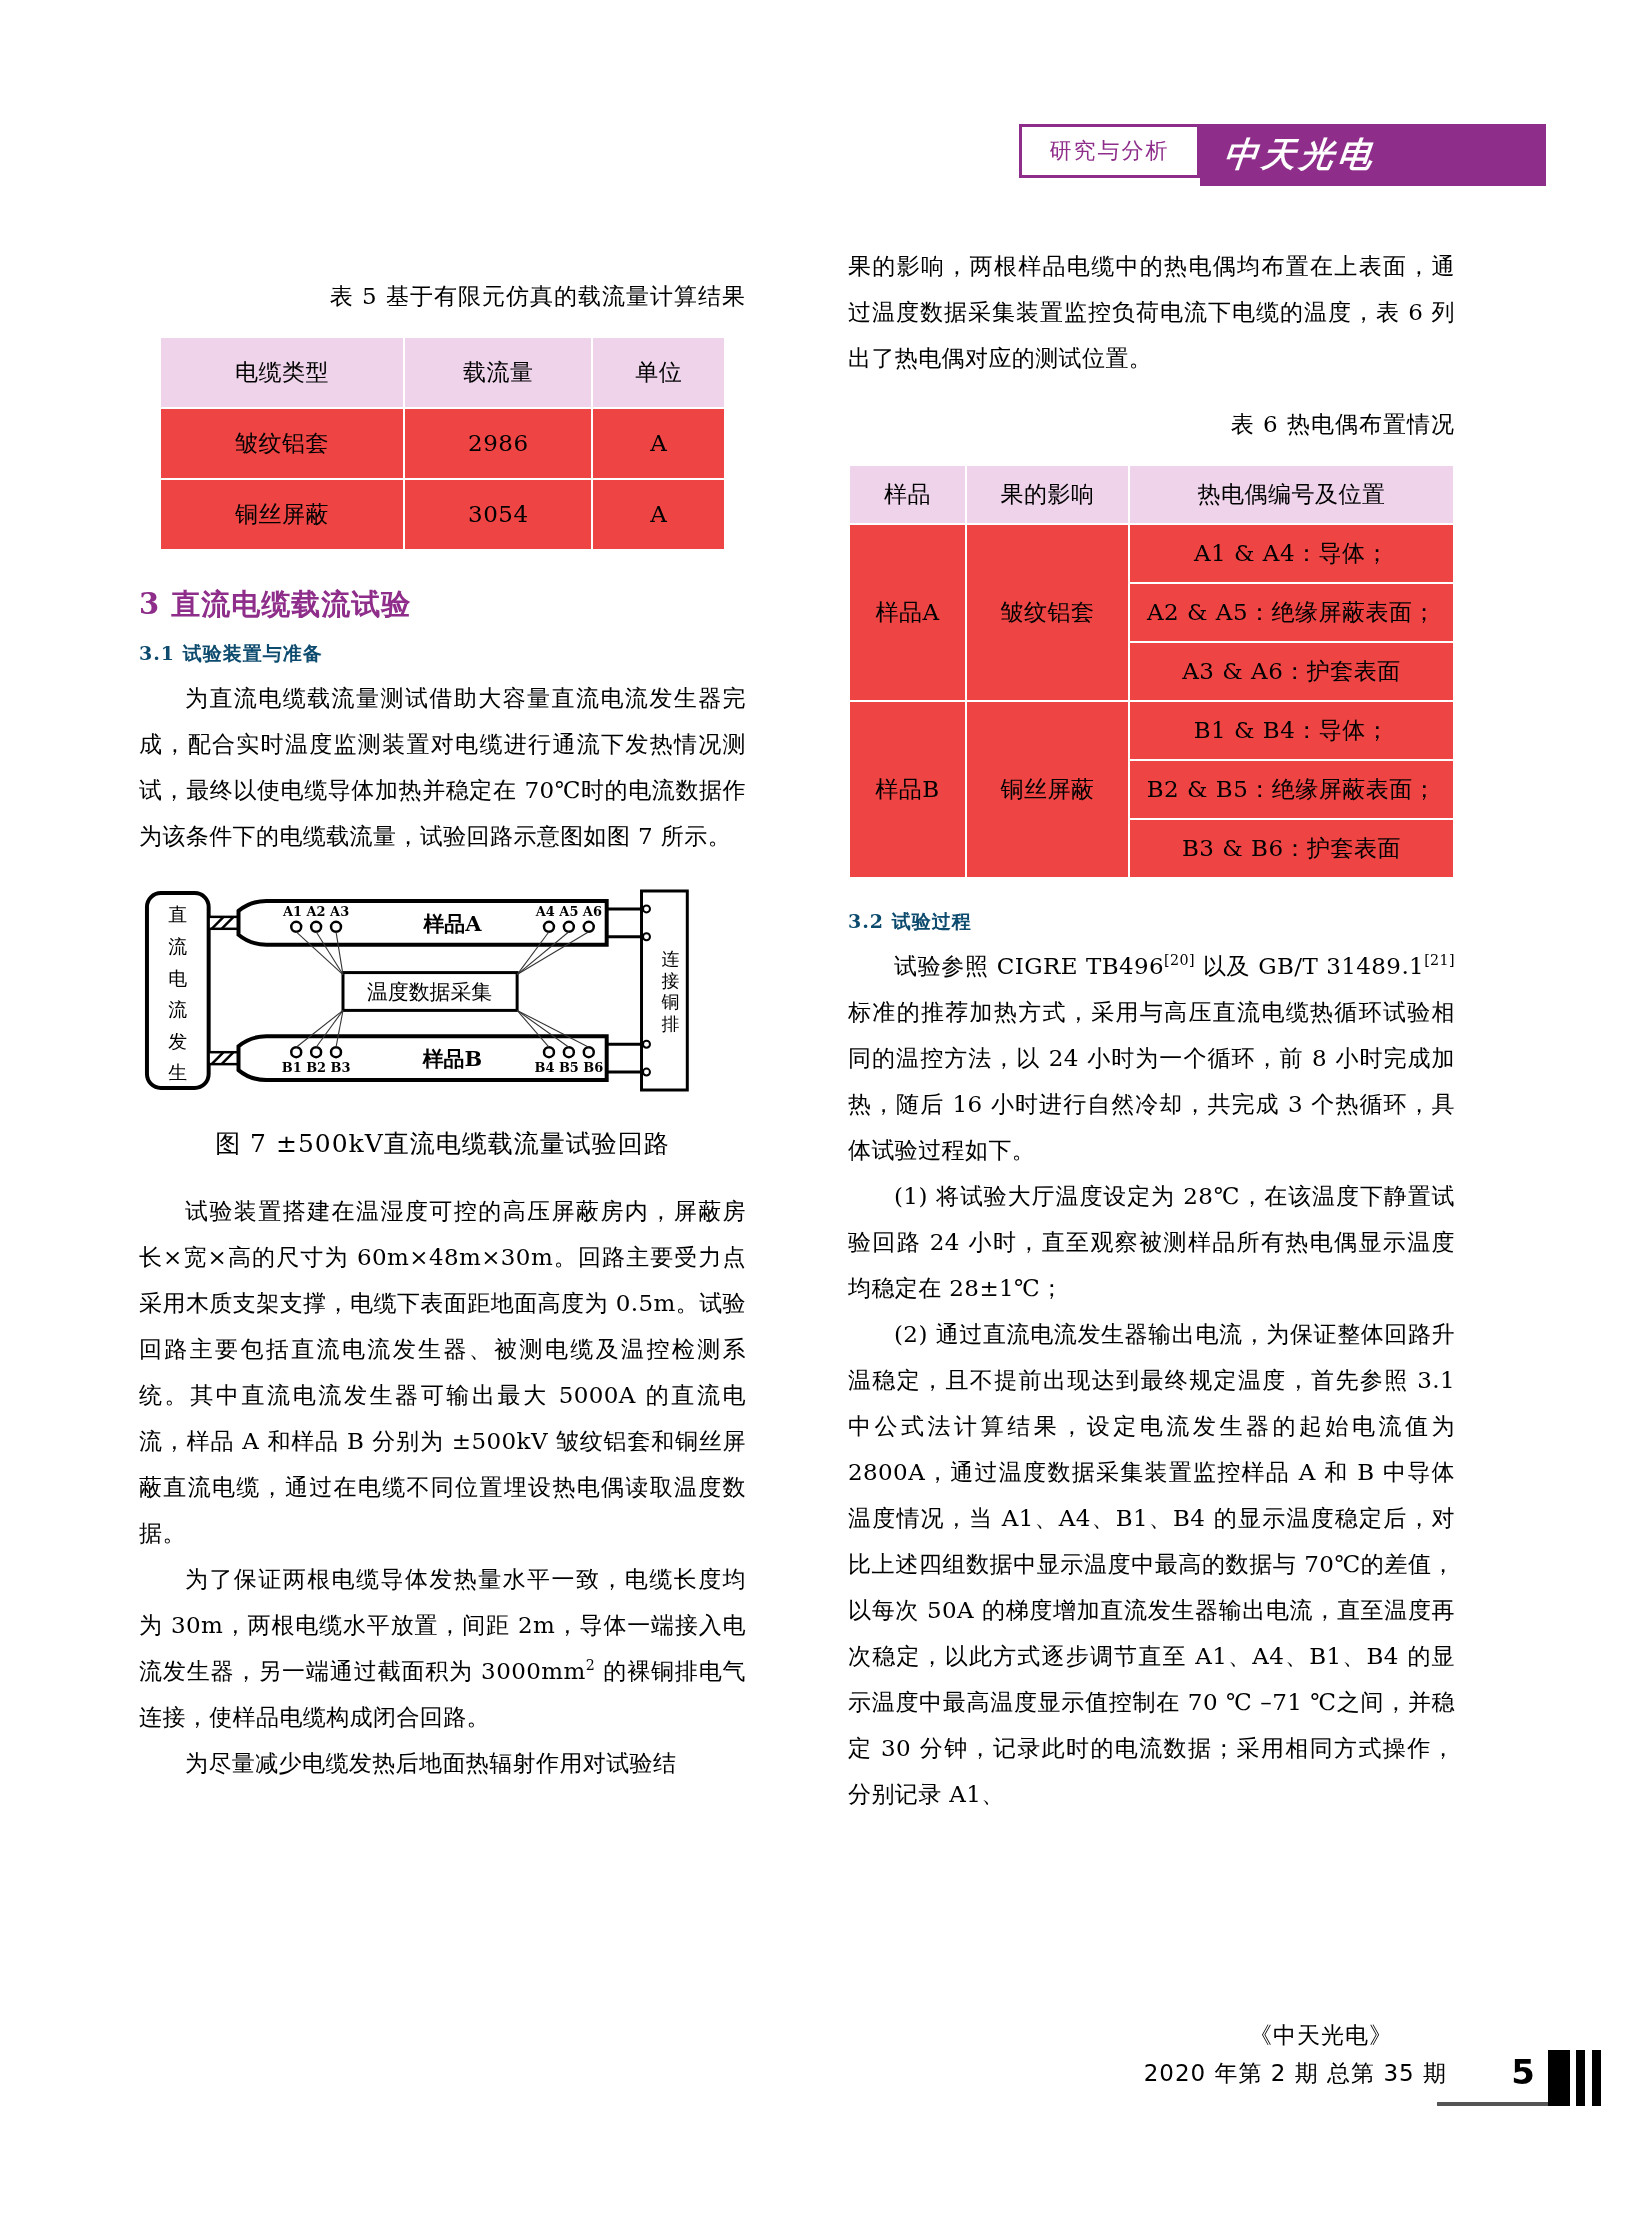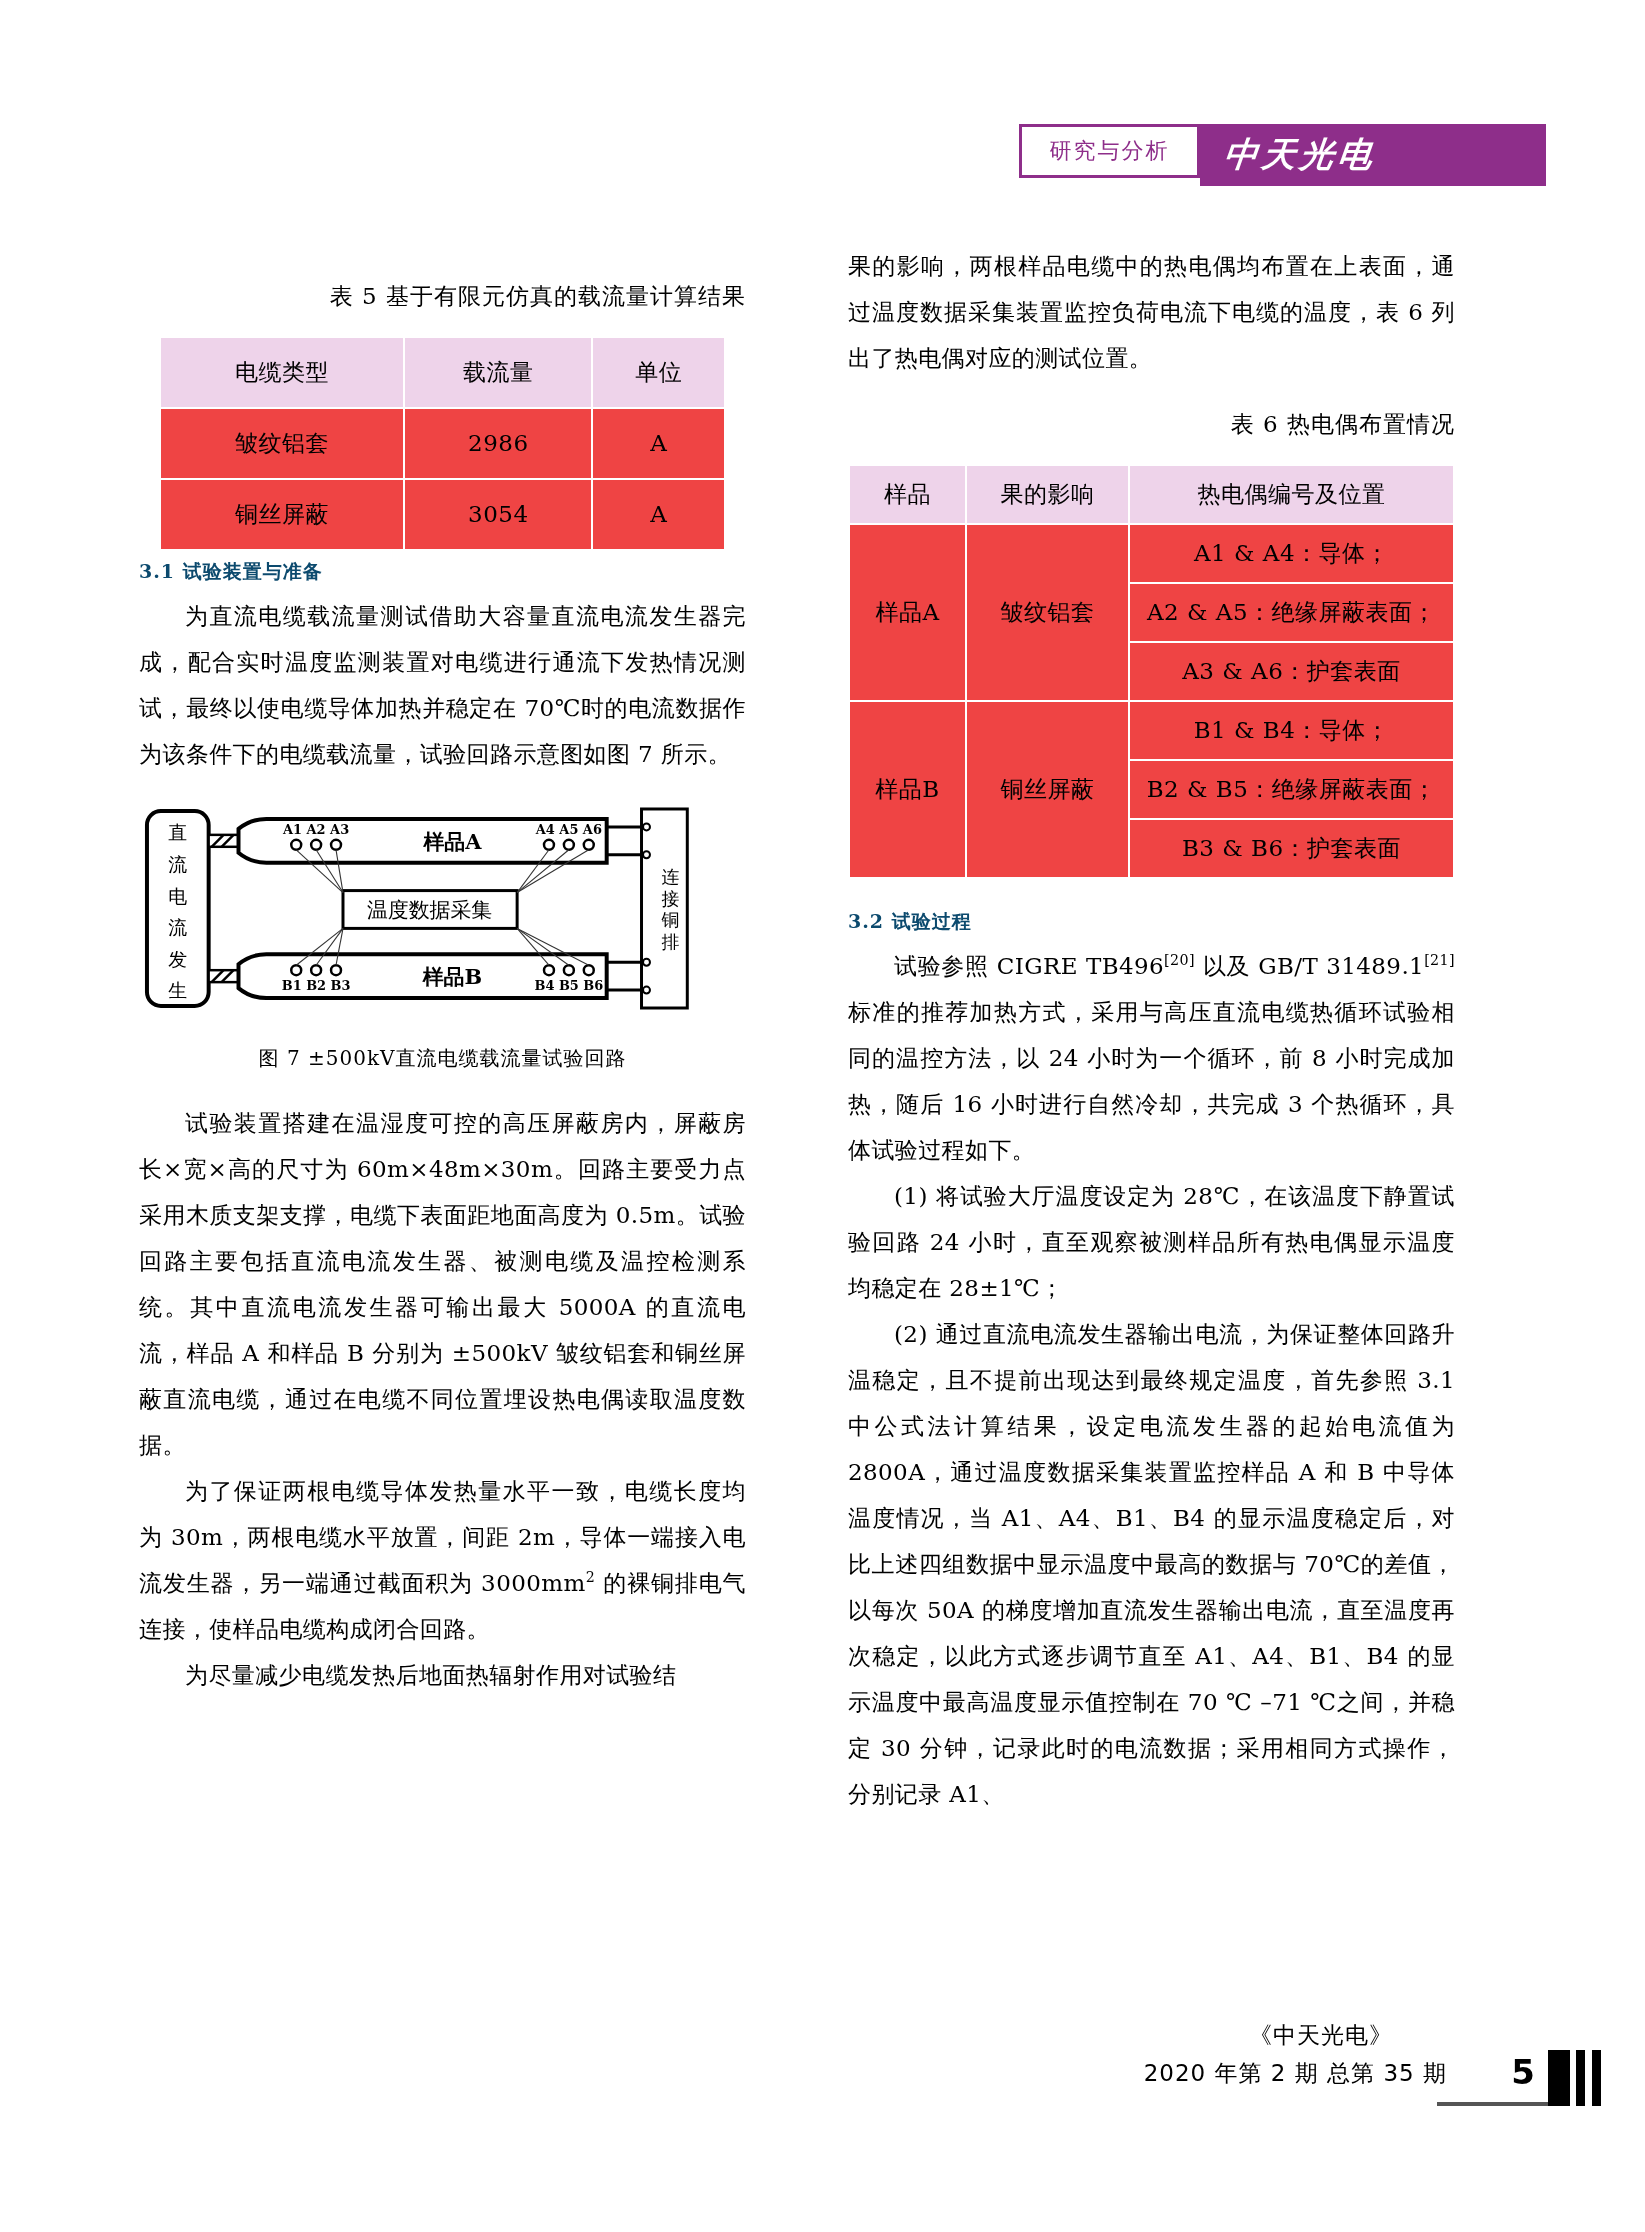--- a/index.html
+++ b/index.html
@@ -79,21 +79,21 @@
   table.t5{width:567px; margin:0 auto;}
   table.t5 td, table.t5 th{padding:19px 4px;}
   table.t6{width:607px;}
   table.t6 td, table.t6 th{padding:13px 6px;}
   table.t6 .c1{width:103px;margin-top:16px;}
   table.t6 .c2{width:149px;}
 
   
   .fig-wrap{margin:24px 0 0 0;}
   .fig-caption{
-    text-align:center; font-size:20px; margin-top:26px; letter-spacing:1px;
+    text-align:center; font-size:25px; margin-top:26px; letter-spacing:1px;
   }
 
   
   .footer{
     position:absolute; left:0; top:2020px; width:1646px; height:129px;
   }
   .f-journal{
     position:absolute; right:253px; top:0;
     font-size:23px; font-family:"DejaVu Sans","Liberation Sans",sans-serif;
     letter-spacing:1px;
@@ -155,20 +155,21 @@
           <td>A</td>
         </tr>
         <tr>
           <td>铜丝屏蔽</td>
           <td>3054</td>
           <td>A</td>
         </tr>
       </tbody>
     </table>
 
+    <div class="h2">3  直流电缆载流试验</div>
     <div class="h3">3.1  试验装置与准备</div>
 
     <p class="body indent">为直流电缆载流量测试借助大容量直流电流发生器完成，配合实时温度监测装置对电缆进行通流下发热情况测试，最终以使电缆导体加热并稳定在 70℃时的电流数据作为该条件下的电缆载流量，试验回路示意图如图 7 所示。</p>
 
     <div class="fig-wrap">
       <svg viewBox="0 0 610 215" width="607" height="214">
 
         <rect x="8" y="10" width="62" height="196" rx="14" ry="14" fill="none" stroke="#000" stroke-width="4"></rect>
         <text x="39" y="38" font-size="19" text-anchor="middle" font-family="DejaVu Serif, serif">直</text>
         <text x="39" y="70" font-size="19" text-anchor="middle" font-family="DejaVu Serif, serif">流</text>

